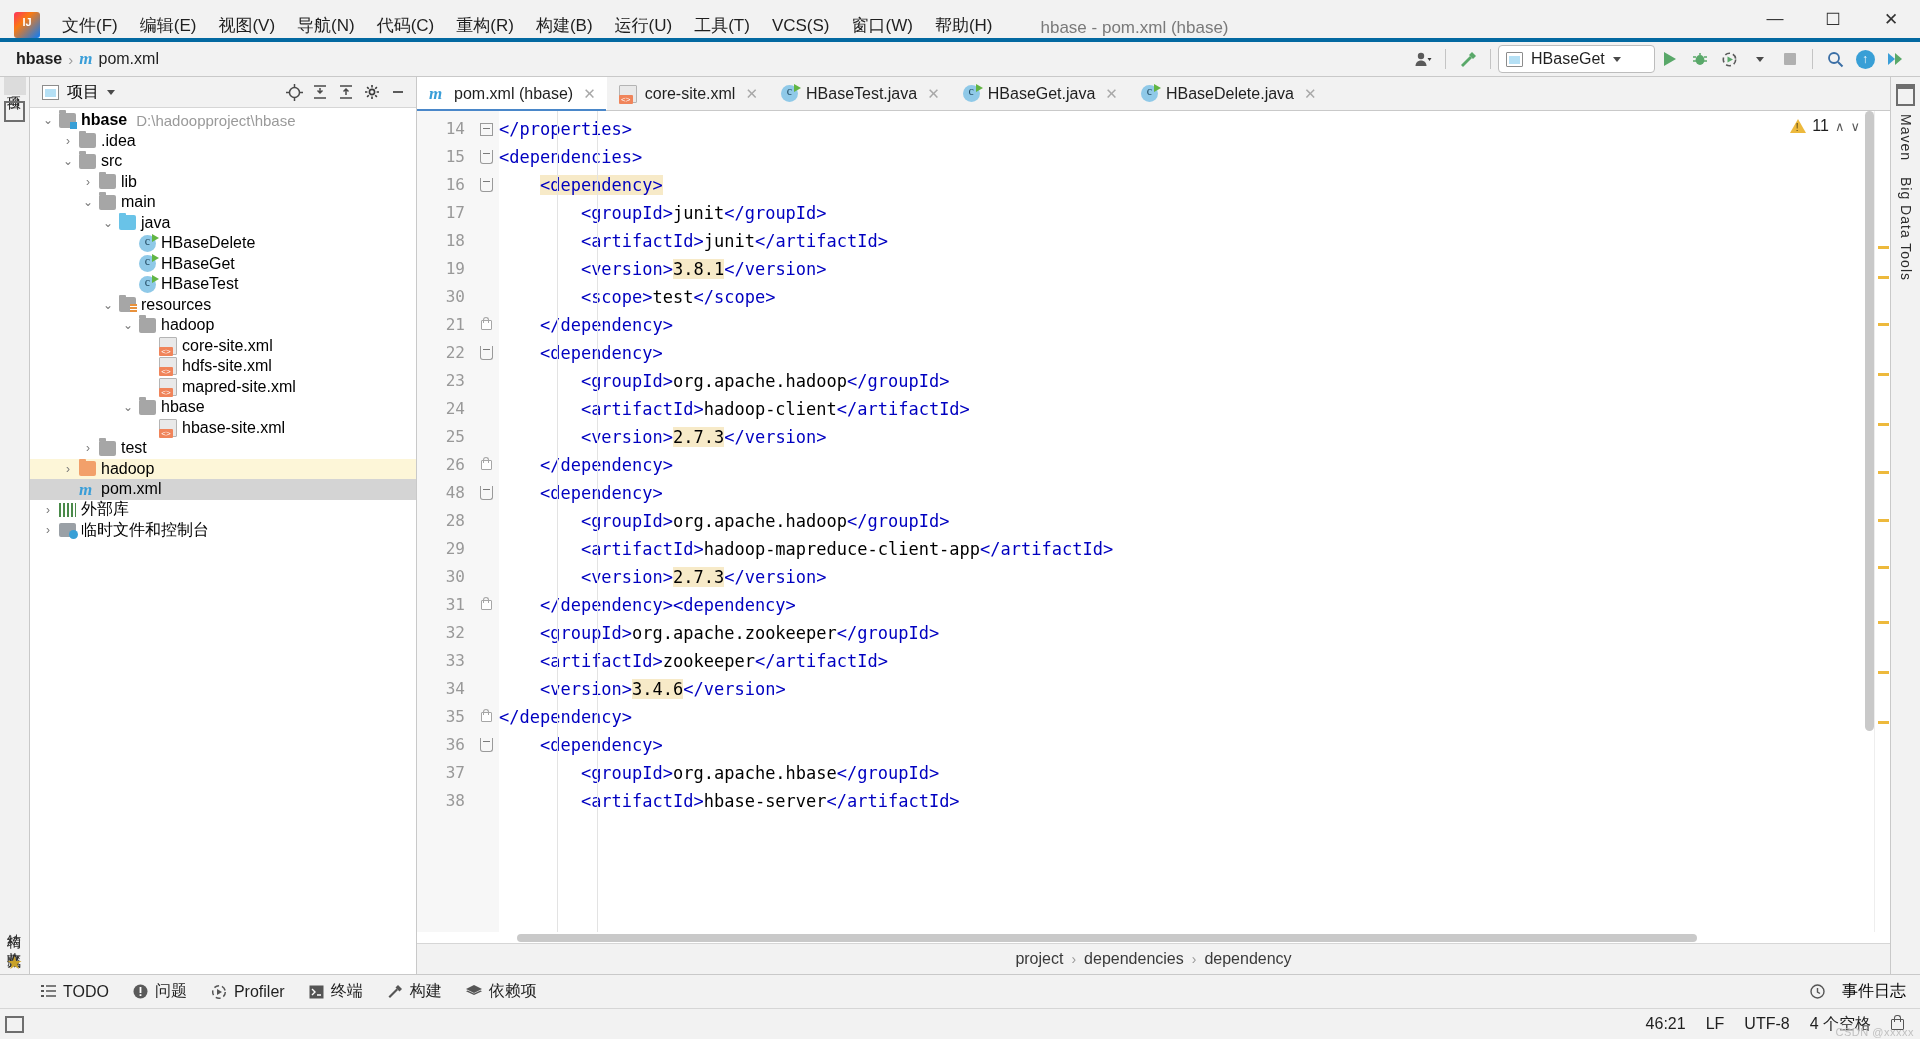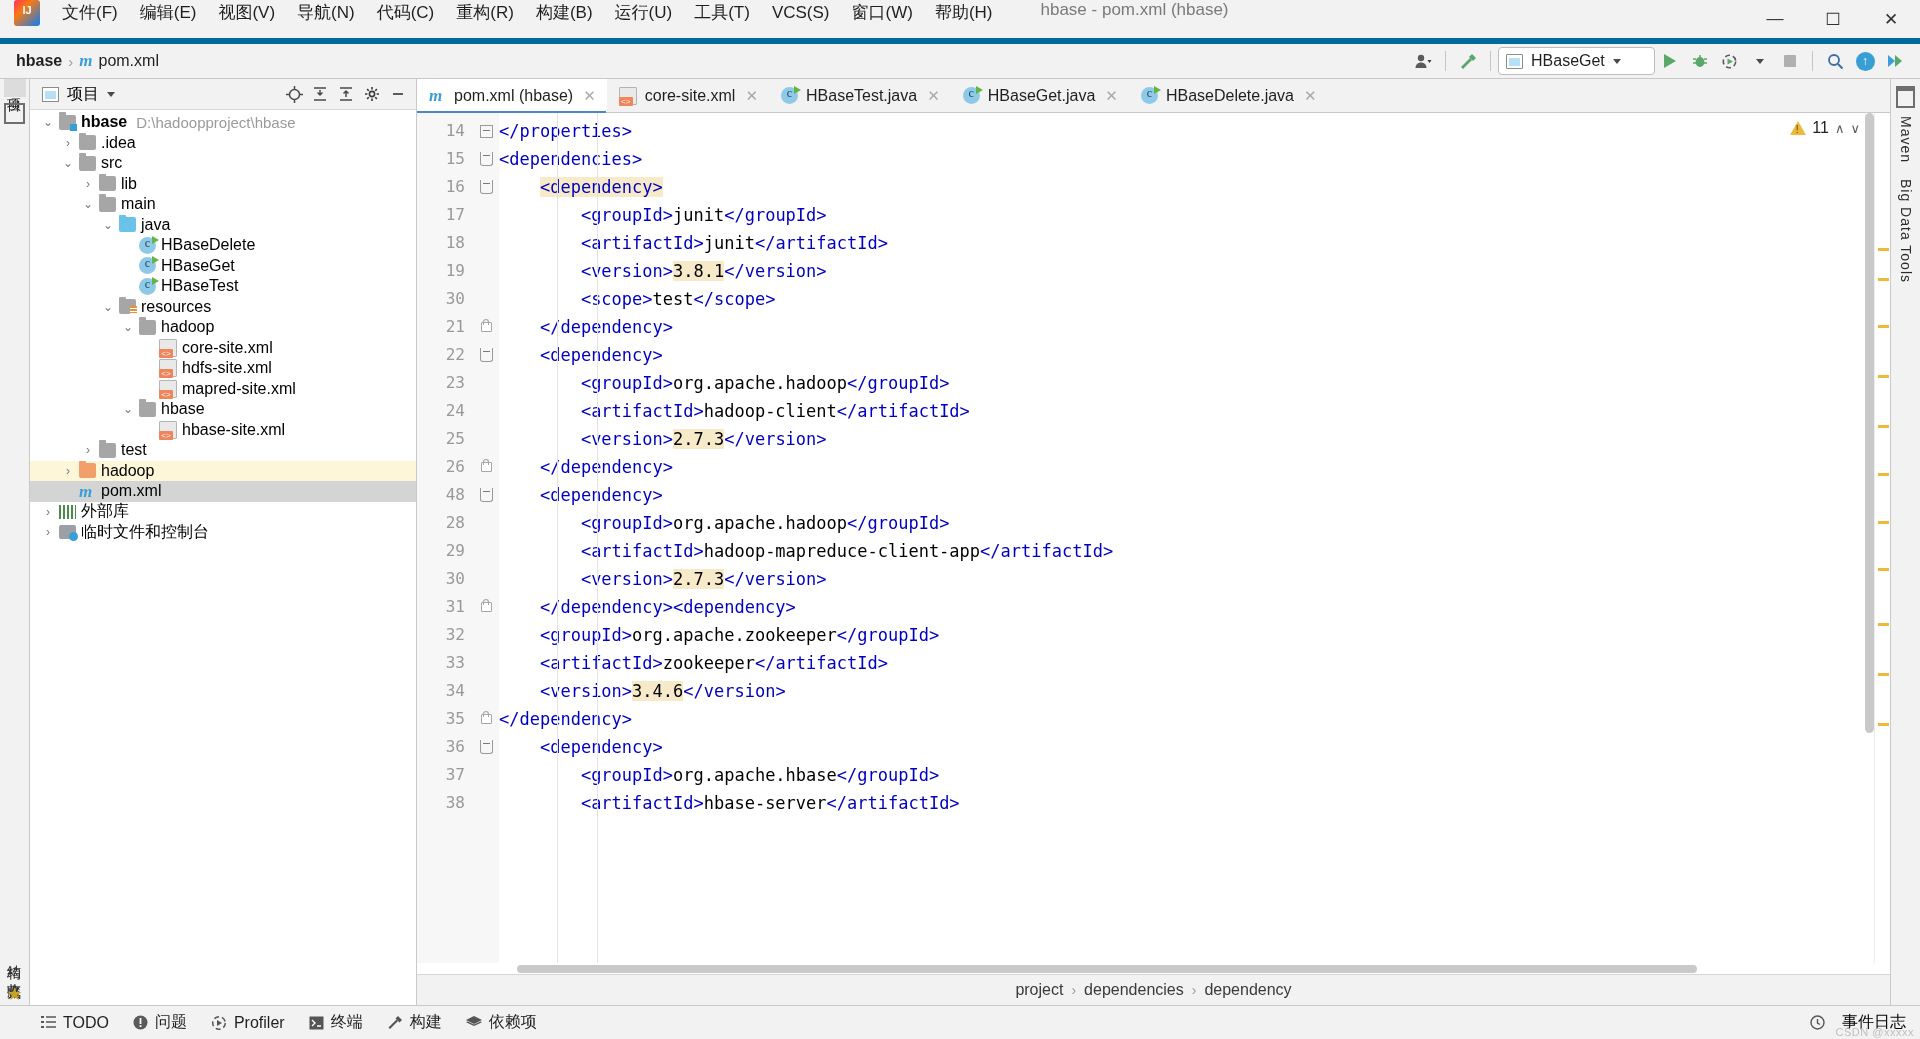--- a/index.html
+++ b/index.html
@@ -5,22 +5,22 @@
   html,body{margin:0;padding:0;}
   body{
     width:1920px;height:1039px;overflow:hidden;
     font-family:"Liberation Sans","DejaVu Sans",sans-serif;
     font-size:17px;color:#000;background:#f2f2f2;
     -webkit-font-smoothing:antialiased;
   }
   .app{width:1920px;height:1039px;display:flex;flex-direction:column;background:#f2f2f2;}
 
   
-  .titlebar{height:38px;display:flex;align-items:flex-start;background:#f2f2f2;flex:0 0 38px;
-            border-bottom:6px solid #0369a1;}
+  .titlebar{height:38px;display:flex;align-items:flex-end;background:#f2f2f2;flex:0 0 38px;
+            border-bottom:4px solid #0369a1;}
   .ij-logo{width:26px;height:26px;margin-left:14px;margin-right:12px;border-radius:3px;
     background:linear-gradient(135deg,#fe315d 0%,#f97a12 35%,#087cfa 100%);
     position:relative;flex:0 0 26px;}
   .ij-logo:after{content:"IJ";position:absolute;left:0;right:0;top:4px;text-align:center;
     font-size:11px;font-weight:bold;color:#fff;font-family:"Liberation Sans",sans-serif;}
   .menu{display:flex;align-items:center;gap:2px;}
   .menu-item{padding:4px 10px;font-size:17px;color:#1f1f1f;white-space:nowrap;line-height:1;}
   .win-title{margin-left:38px;color:#7a7a7a;font-size:17px;white-space:nowrap;}
   .win-ctl{margin-left:auto;display:flex;align-items:stretch;height:38px;}
   .win-btn{width:58px;display:flex;align-items:center;justify-content:center;font-size:17px;color:#333;}
@@ -757,15 +757,27 @@
     </div>
     <div class="tw-right">
       <svg width="15" height="15" viewBox="0 0 15 15">
           <circle cx="7.5" cy="7.5" r="6.5" fill="none" stroke="#555" stroke-width="1.4"></circle>
           <path d="M7.5 4v4l2.5 1.5" stroke="#555" stroke-width="1.4" fill="none"></path>
         </svg>
       <span>事件日志</span>
     </div>
   </div>
 
+  <div class="statusbar">
+    <div class="sb-left">
+      <span style="display:inline-block;width:15px;height:13px;border:2px solid #6e6e6e;"></span>
+    </div>
+    <div class="sb-right">
+      <span class="sb-item">46:21</span>
+      <span class="sb-item">LF</span>
+      <span class="sb-item">UTF-8</span>
+      <span class="sb-item">4 个空格</span>
+      <span class="lock-i"></span>
+    </div>
+  </div>
 
   <div class="wm">CSDN @xxxxx</div>
 </div>
 
 </body></html>

